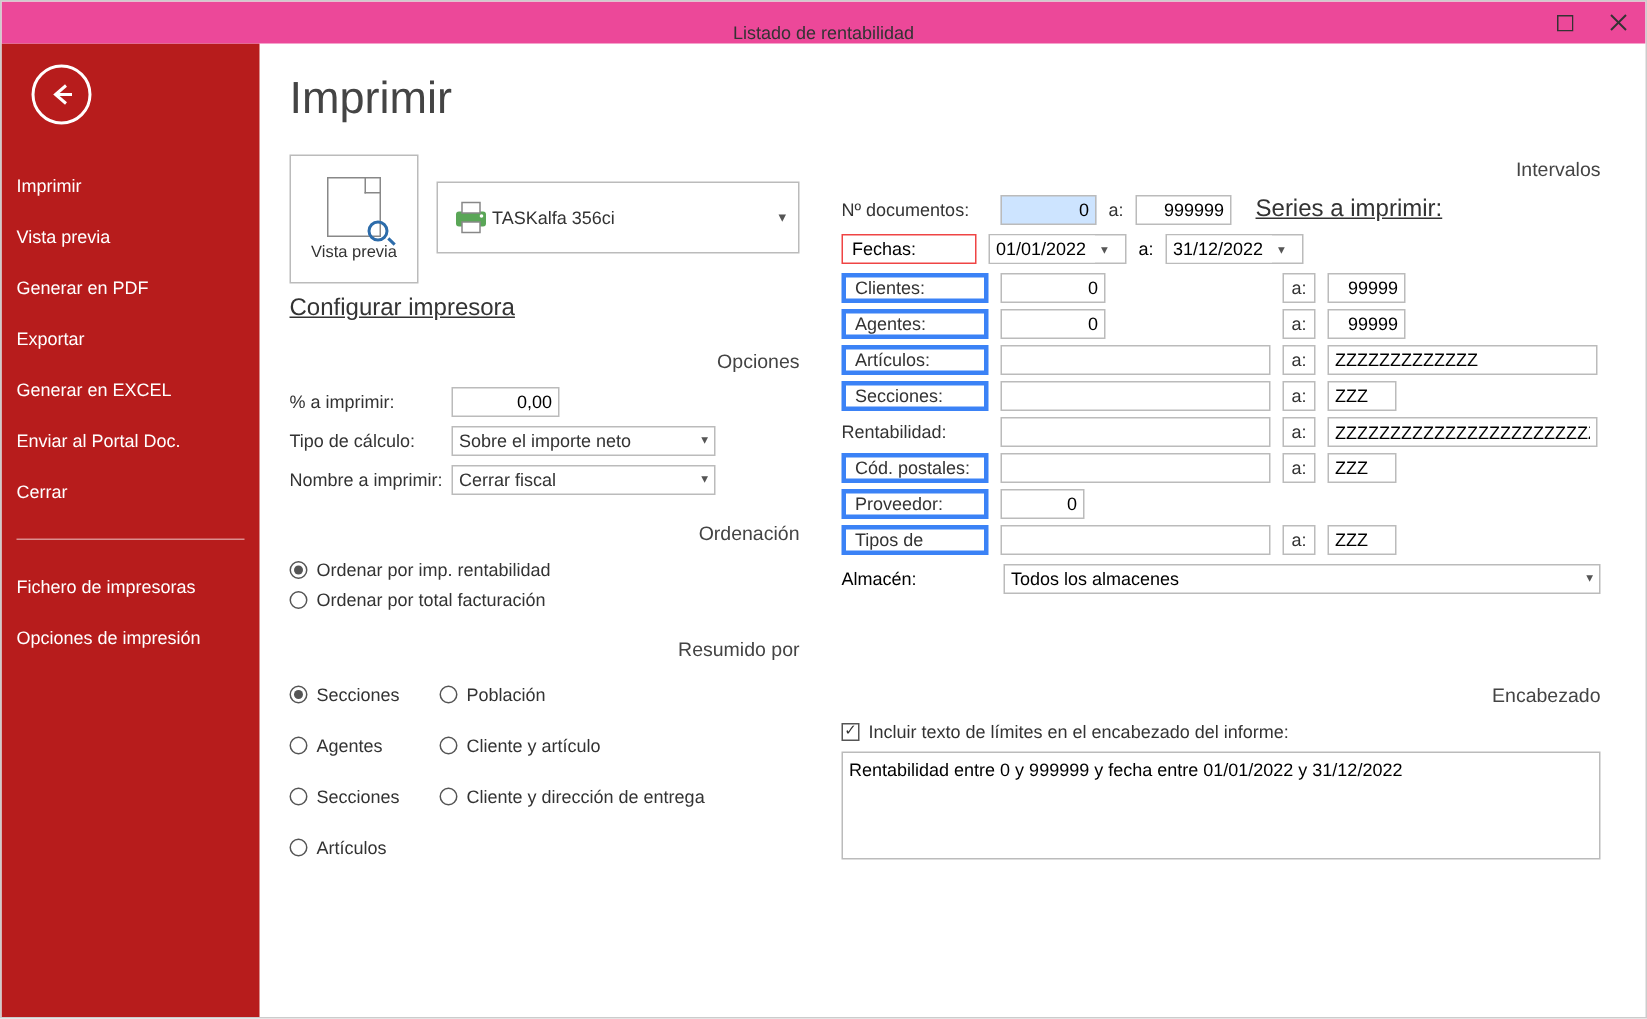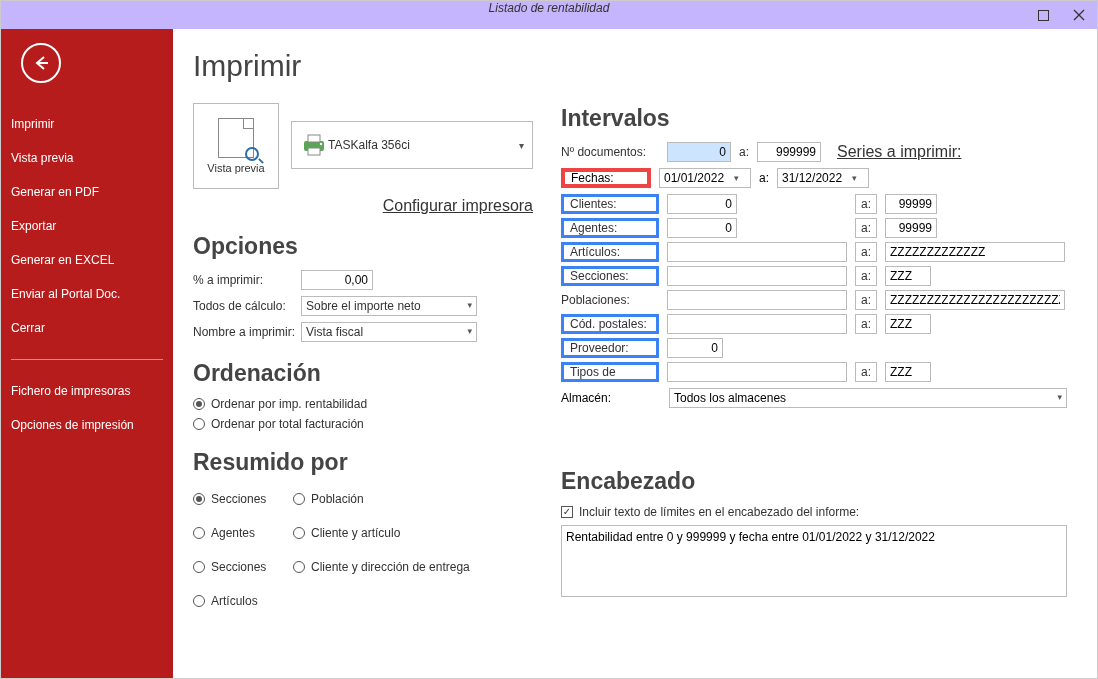--- a/index.html
+++ b/index.html
@@ -1,39 +1,39 @@
 <!DOCTYPE html>
 <html><head>
 <meta charset="utf-8">
 <style>
 * { box-sizing: border-box; margin: 0; padding: 0; font-family: "Segoe UI", Arial, sans-serif; }
 body { width: 1098px; height: 679px; background: #fff; position: relative; overflow: hidden; border: 1px solid #ccc; }
-.titlebar { height: 28px; background: #c4b5fd; position: relative; display: flex; align-items: flex-start; justify-content: center; font-size: 12px; color: #333; font-style: italic; }
+.titlebar { height: 28px; background: #ec4899; position: relative; display: flex; align-items: flex-end; justify-content: center; font-size: 12px; color: #333; }
 .titlebar .ctrls { position: absolute; right: 0; top: 0; display: flex; }
 .titlebar .ctrl { width: 36px; height: 28px; display: flex; align-items: center; justify-content: center; cursor: pointer; font-size: 13px; color: #333; }
 .body { display: flex; height: calc(679px - 28px); }
 .sidebar { width: 172px; background: #b71c1c; color: #fff; padding-top: 14px; }
 .back-btn { width: 40px; height: 40px; border: 2px solid #fff; border-radius: 50%; margin-left: 20px; margin-bottom: 24px; display: flex; align-items: center; justify-content: center; cursor: pointer; font-size: 20px; }
 .side-item { padding: 10px 10px 10px 10px; font-size: 12px; cursor: pointer; }
 .side-sep { border-top: 1px solid rgba(255,255,255,.5); margin: 14px 10px; }
 .main { flex: 1; padding: 20px 30px 20px 20px; display: flex; gap: 28px; overflow: auto; }
 .col-left { width: 340px; }
 .col-right { flex: 1; }
 h1.page-title { font-size: 30px; font-weight: 300; color: #444; margin-bottom: 20px; }
-h2.section { font-size: 23px; font-weight: 700; color: #444; margin: 18px 0 10px 0; }
+h2.section { font-size: 13px; font-weight: 400; color: #444; margin: 18px 0 10px 0; text-align: right; }
 .preview-row { display: flex; gap: 12px; align-items: stretch; margin-bottom: 4px; }
 .preview-box { width: 86px; height: 86px; border: 1px solid #bbb; display: flex; flex-direction: column; align-items: center; justify-content: center; cursor: pointer; }
 .preview-box .doc-icon { width: 36px; height: 40px; border: 1px solid #888; position: relative; margin-bottom: 4px; }
 .preview-box .doc-icon::before { content:""; position:absolute; right:-1px; top:-1px; width:10px; height:10px; border-left:1px solid #888; border-bottom:1px solid #888; }
 .preview-box .doc-icon .mag { position:absolute; right:-6px; bottom:-4px; width:14px; height:14px; border:2px solid #2d6caa; border-radius:50%; }
 .preview-box .doc-icon .mag::after { content:""; position:absolute; left:11px; top:11px; width:6px; height:2px; background:#2d6caa; transform:rotate(45deg); }
 .preview-box span { font-size: 11px; color: #333; }
 .printer-select { flex: 1; height: 48px; margin-top: 18px; border: 1px solid #bbb; display: flex; align-items: center; padding: 0 8px; cursor: pointer; position: relative; }
 .printer-select .chev { position: absolute; right: 8px; top: 50%; transform: translateY(-50%); font-size: 10px; color: #555; }
-.link-right { text-align: right; font-size: 12px; margin-top: 8px; }
+.link-right { text-align: left; font-size: 12px; margin-top: 8px; }
 .link-right a, .link { color: #333; text-decoration: underline; cursor: pointer; font-size: 16px; }
 .chk-row, .rad-row, .form-row { display: flex; align-items: center; font-size: 12px; color: #333; margin: 6px 0; }
 .chk, .rad { width: 12px; height: 12px; border: 1px solid #555; margin-right: 6px; display: flex; align-items: center; justify-content: center; flex-shrink:0; }
 .rad { border-radius: 50%; }
 .rad.checked::after { content:""; width:6px; height:6px; border-radius:50%; background:#555; }
 .chk.checked::after { content:"✓"; font-size:10px; line-height:1; color:#333; }
 .form-row label { width: 108px; }
 .form-row .inp, .inp { border: 1px solid #bbb; font-size: 12px; padding: 2px 4px; height: 20px; }
 .sel { position: relative; }
 .sel .chev { position: absolute; right: 4px; top: 3px; font-size: 9px; color: #555; }
@@ -117,29 +117,29 @@
         </div>
       </div>
       <div class="link-right"><a class="link">Configurar impresora</a></div>
 
       <h2 class="section">Opciones</h2>
       <div class="form-row">
         <label>% a imprimir:</label>
         <input class="inp" style="width: 72px; text-align: right;" value="0,00">
       </div>
       <div class="form-row">
-        <label>Todos de cálculo:</label>
+        <label>Tipo de cálculo:</label>
         <div class="inp sel" style="width:176px;text-align:left;">
           <span>Sobre el importe neto</span><span class="chev">▾</span>
         </div>
       </div>
       <div class="form-row">
         <label>Nombre a imprimir:</label>
         <div class="inp sel" style="width:176px;text-align:left;">
-          <span>Vista fiscal</span><span class="chev">▾</span>
+          <span>Cerrar fiscal</span><span class="chev">▾</span>
         </div>
       </div>
 
       <h2 class="section">Ordenación</h2>
       <div class="rad-row">
           <span class="rad checked"></span>
           <span>Ordenar por imp. rentabilidad</span>
         </div>
       <div class="rad-row">
           <span class="rad"></span>
@@ -185,21 +185,21 @@
 
         <div style="display:flex;align-items:center;gap:8px;font-size:12px;color:#333;margin-bottom:6px;">
           <span style="width:98px;">Nº documentos:</span>
           <input class="inp small hi" value="0" style="">
           <span class="a-lbl">a:</span>
           <input class="inp small" value="999999" style="">
           <a class="link" style="margin-left:8px;">Series a imprimir:</a>
         </div>
 
         <div style="display:flex;align-items:center;gap:8px;font-size:12px;margin-bottom:6px;">
-          <div class="lbl-btn" style="width:90px;border:4px solid #ef4444;height:20px;display:flex;align-items:center;padding:0 6px;cursor:pointer;">
+          <div class="lbl-btn" style="width:90px;border:1px solid #ef4444;height:20px;display:flex;align-items:center;padding:0 6px;cursor:pointer;">
               <span>Fechas:</span>
             </div>
           <div class="inp date-wrap">
               <input value="01/01/2022" style="">
               <span class="chev">▾</span>
             </div>
           <span>a:</span>
           <div class="inp date-wrap">
               <input value="31/12/2022" style="">
               <span class="chev">▾</span>
@@ -236,21 +236,21 @@
 
           <div class="lbl-btn">
               <span>Secciones:</span>
             </div>
           <input class="inp left" style="width: 180px;" value="">
           <div class="btn-a">
               <span>a:</span>
             </div>
           <input class="inp left" style="width: 46px; justify-self: start;" value="ZZZ">
 
-          <div class="plain-lbl">Poblaciones:</div>
+          <div class="plain-lbl">Rentabilidad:</div>
           <input class="inp left" style="width: 180px;" value="">
           <div class="btn-a">
               <span>a:</span>
             </div>
           <input class="inp left" style="width: 180px;" value="ZZZZZZZZZZZZZZZZZZZZZZZZZ">
 
           <div class="lbl-btn">
               <span>Cód. postales:</span>
             </div>
           <input class="inp left" style="width: 180px;" value="">

